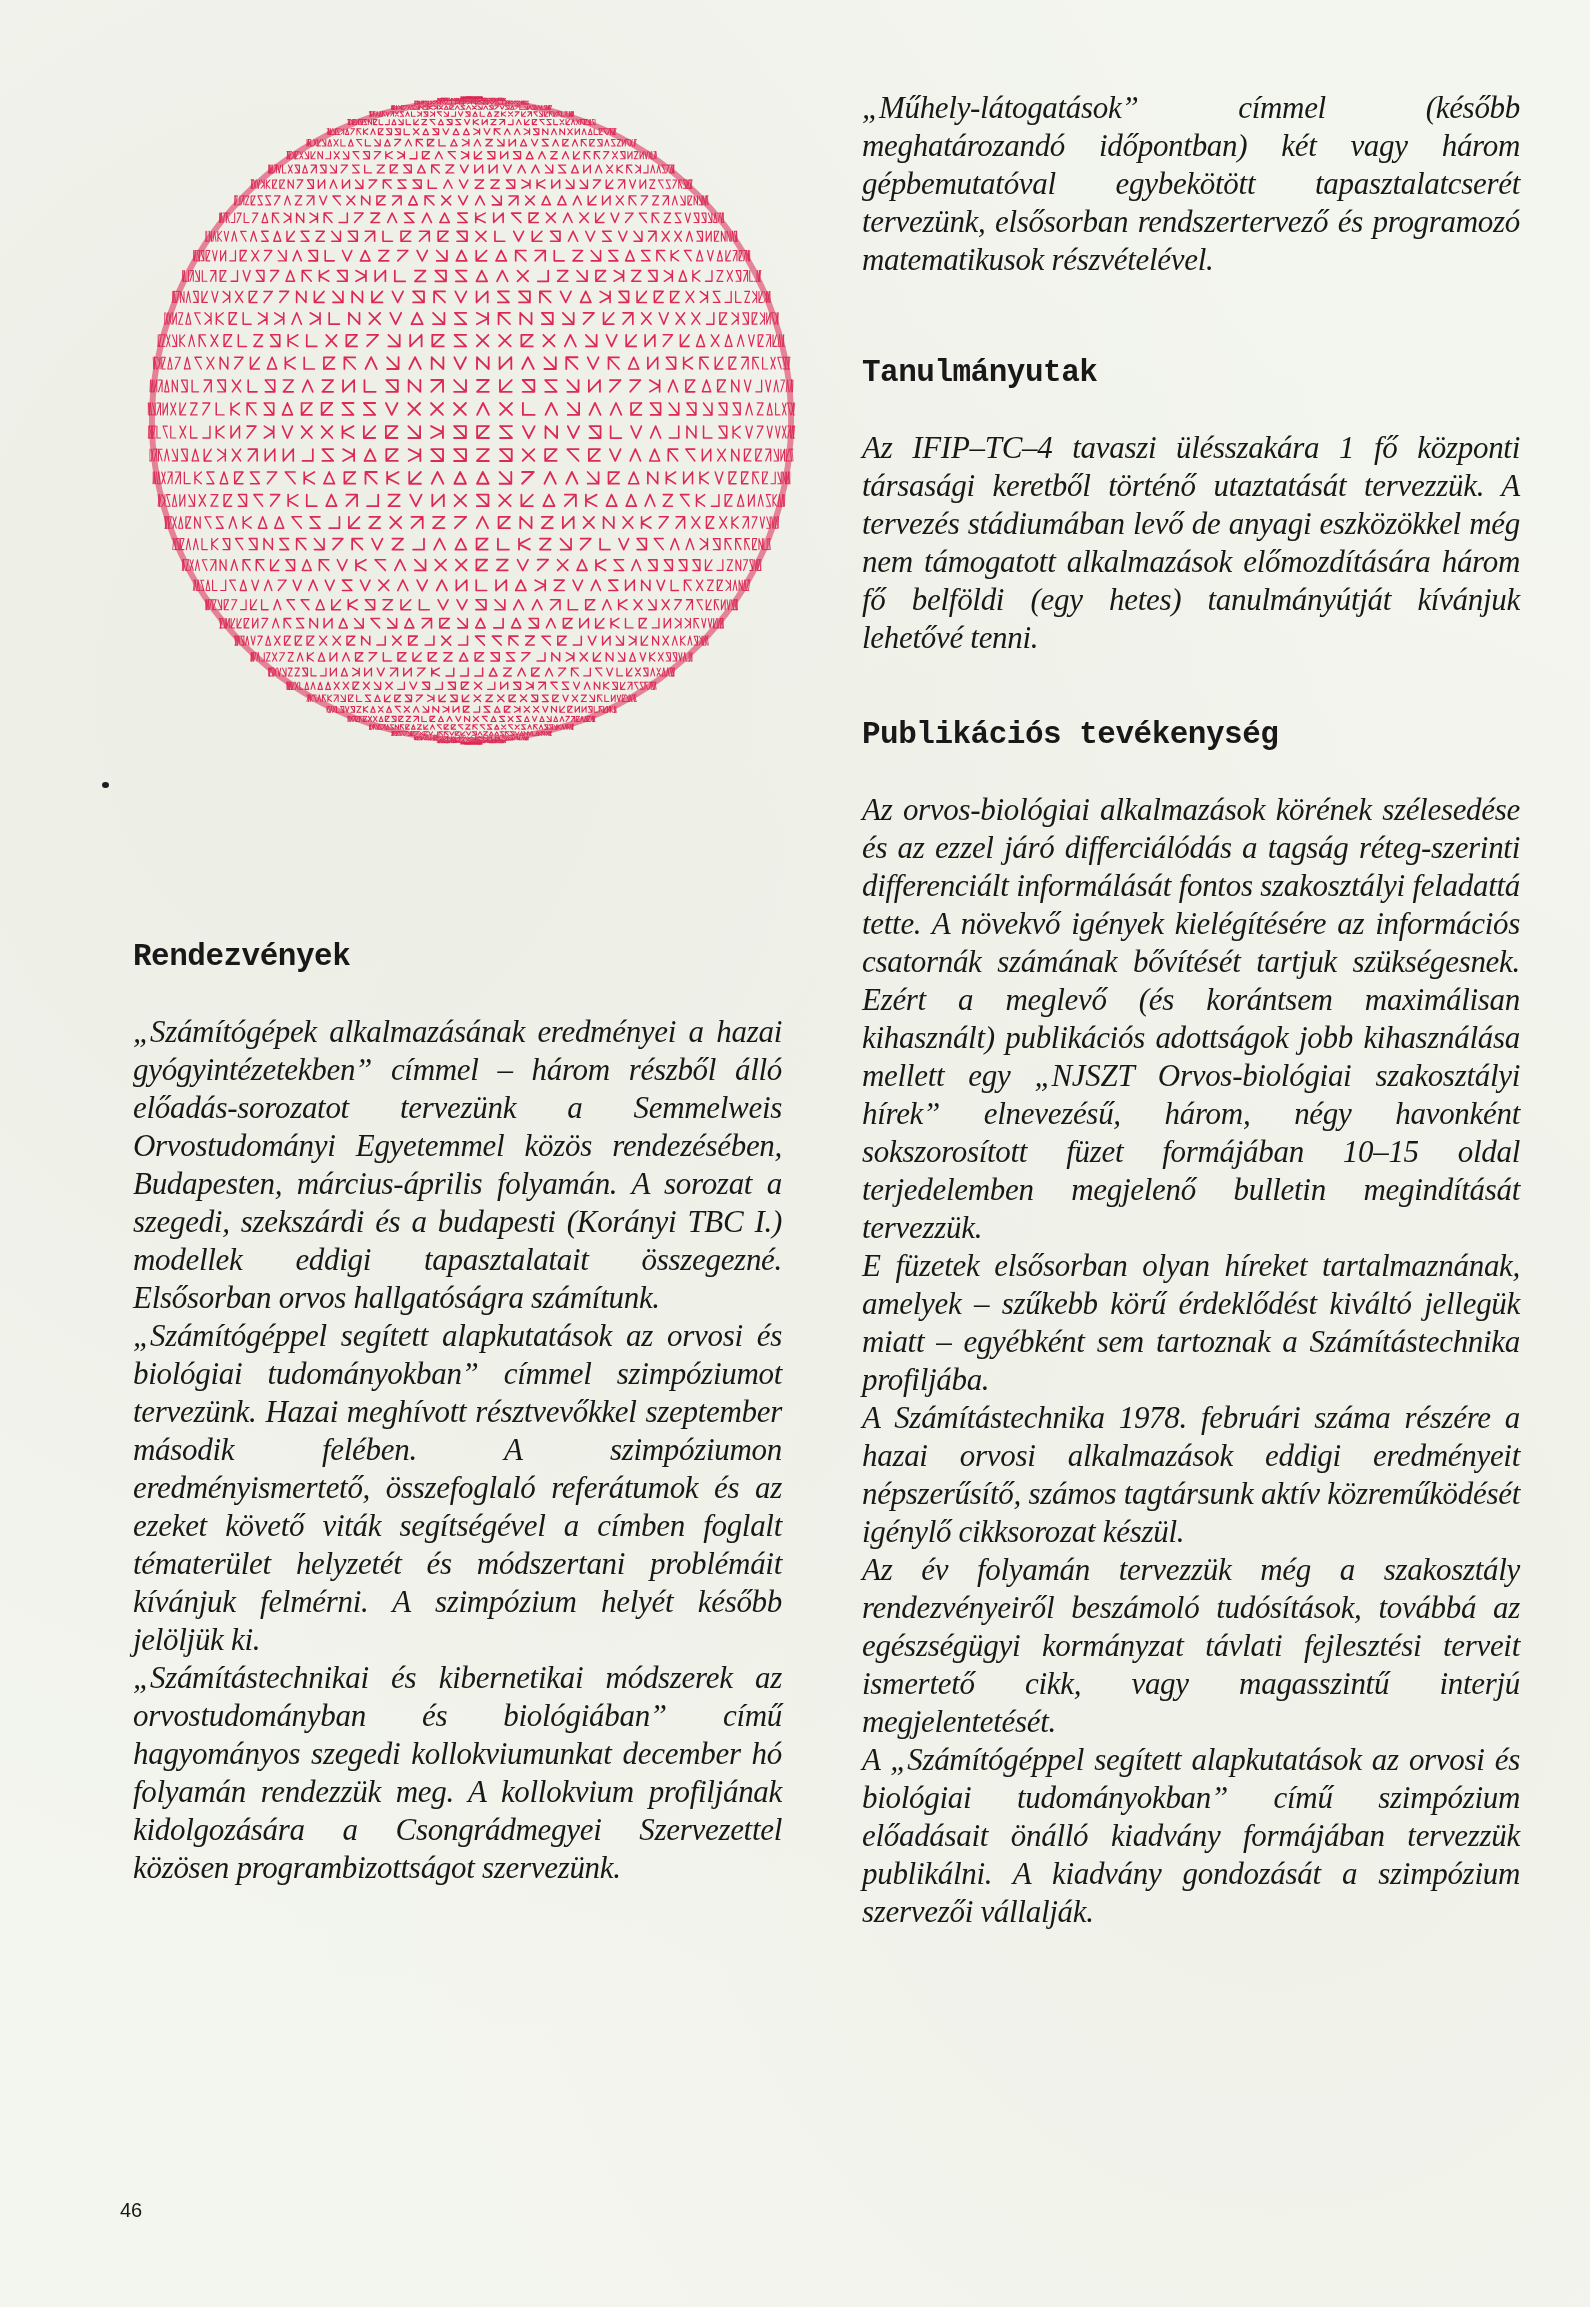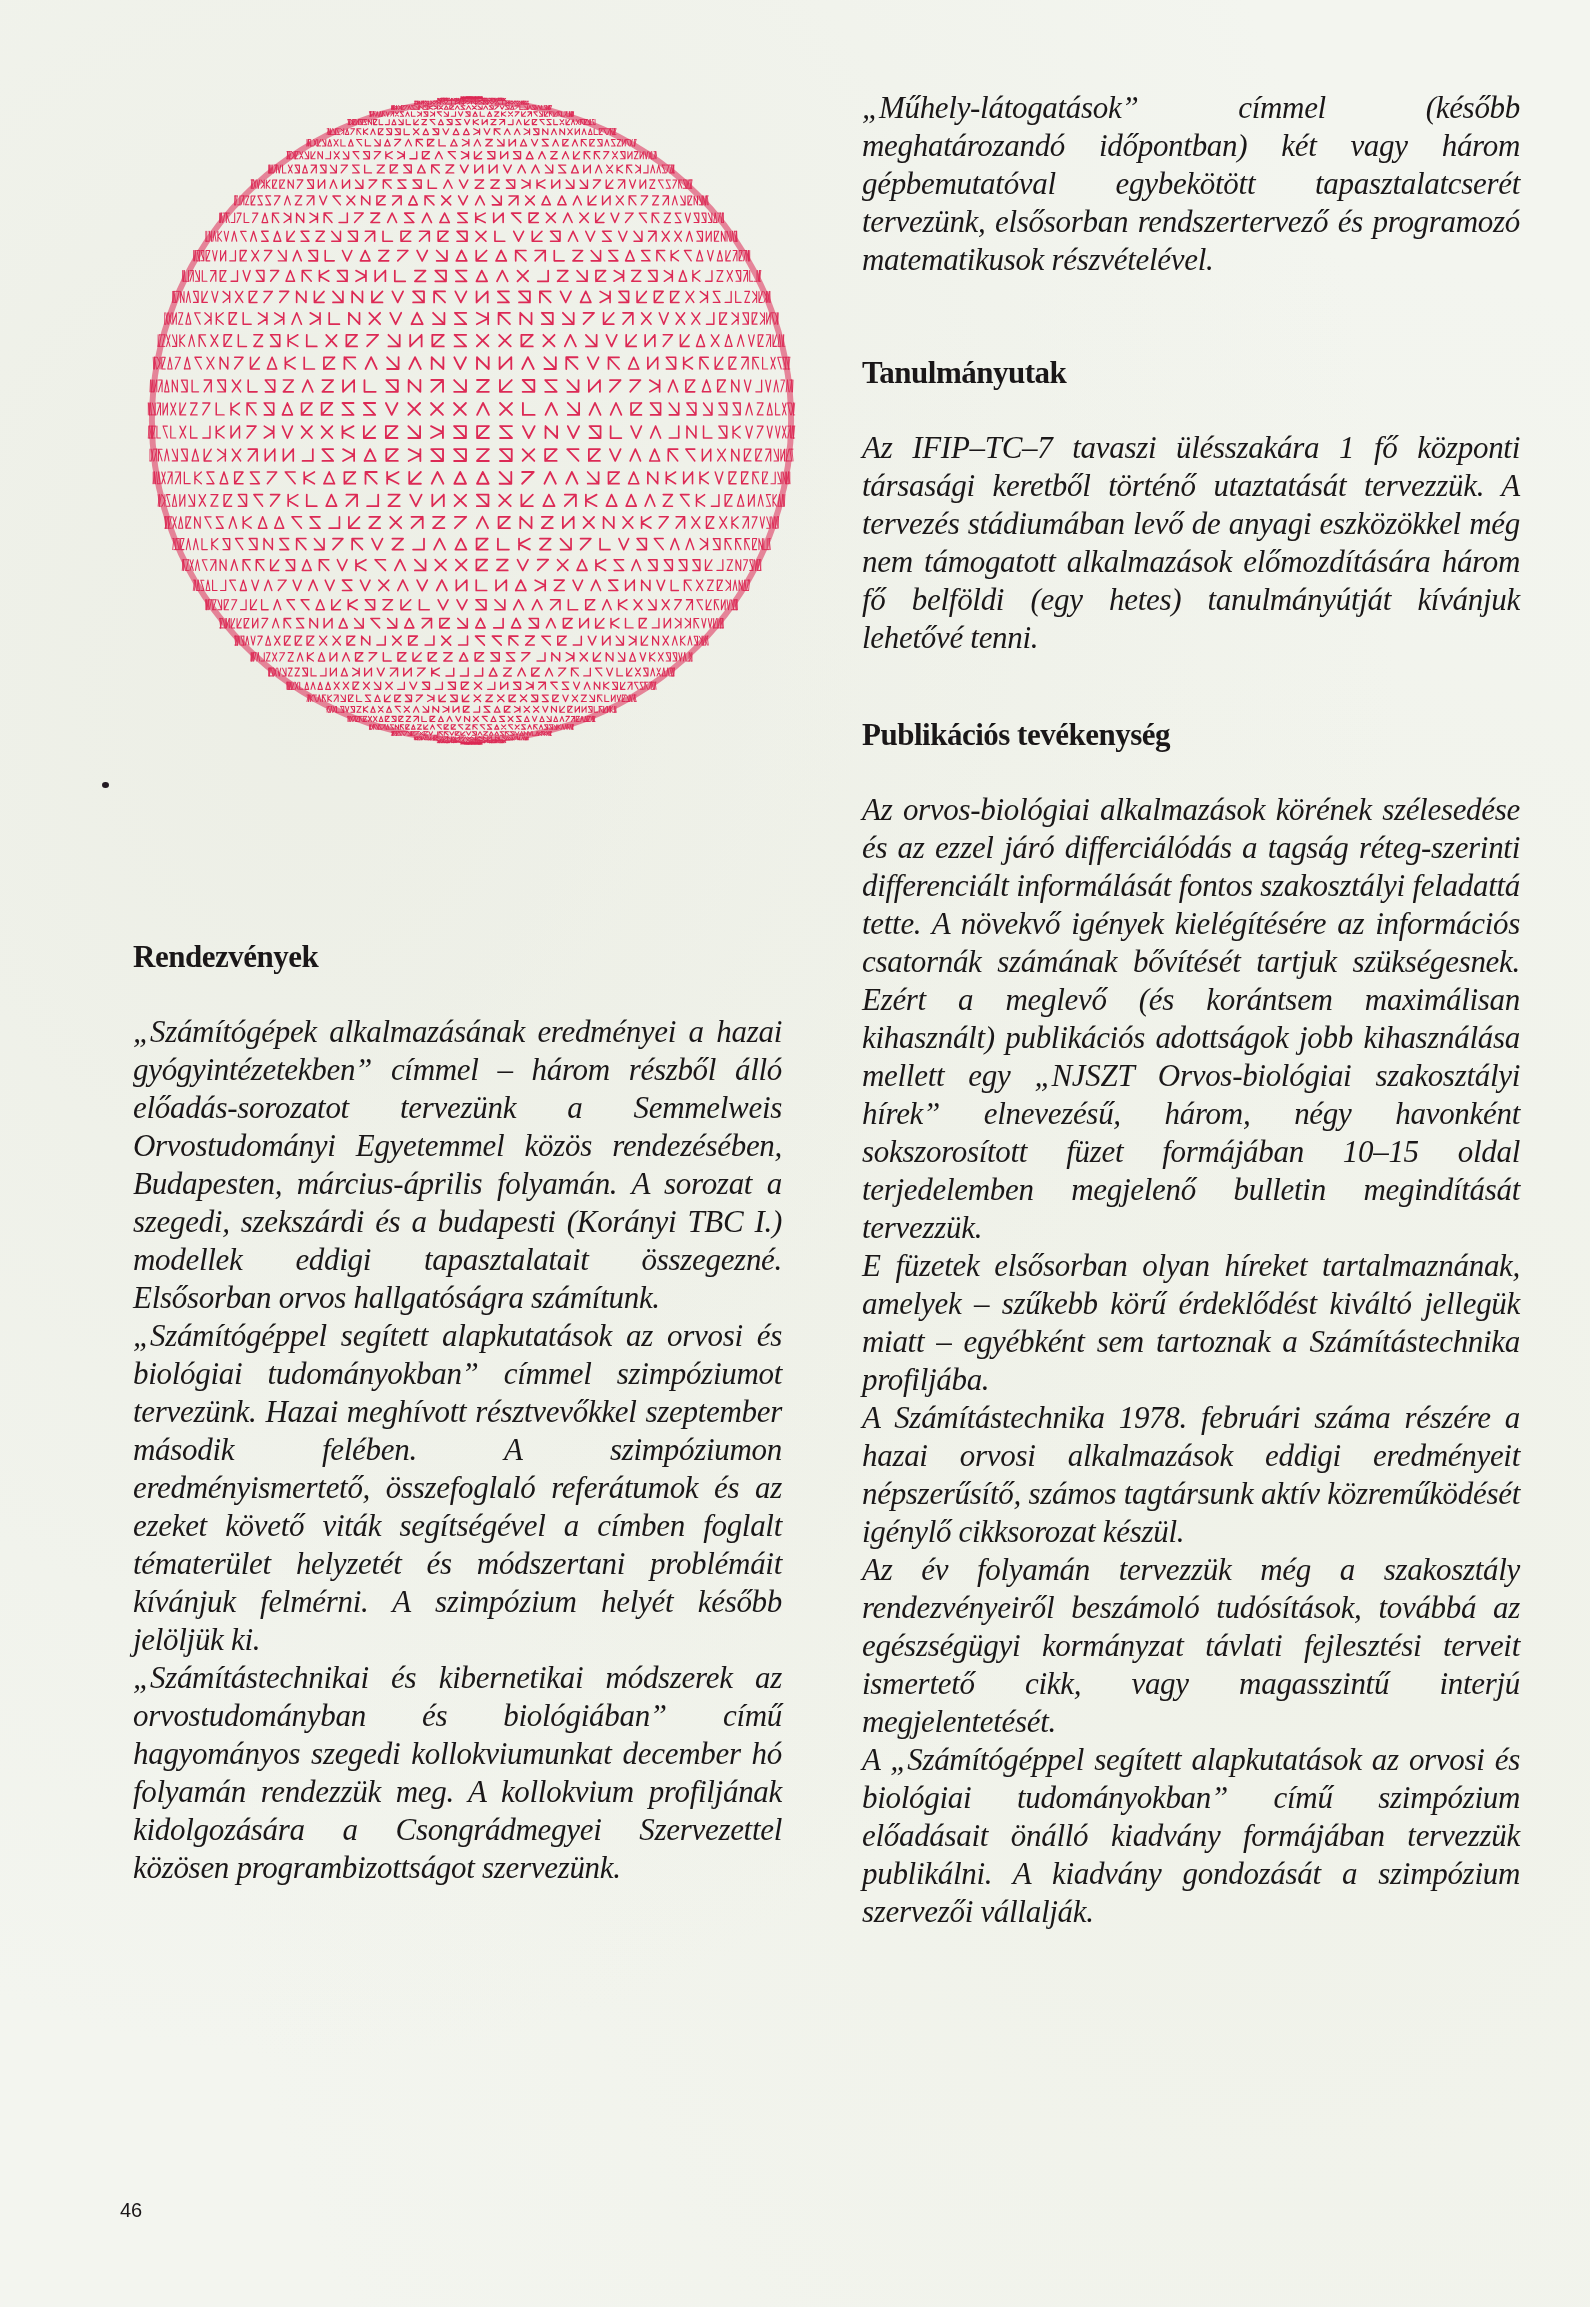--- a/index.html
+++ b/index.html
@@ -26,20 +26,21 @@
     }
     .col-left { left: 133px; width: 649px; }
     .col-right { left: 862px; width: 658px; }
     .para { margin: 0; text-indent: 0; font-style: italic; }
     .para-hanging { text-align-last: left; }
     .heading {
       font-weight: bold;
       font-size: 31px;
       letter-spacing: -0.5px;
       margin: 0;
+      font-family: Liberation Mono, monospace;
     }
     #figure-sphere {
       position: absolute; left: 140px; top: 89px;
       width: 663px; height: 663px;
     }
     .page-number {
       position: absolute; left: 120px; top: 2199px;
       font-family: Liberation Sans, sans-serif;
       font-size: 20px;
     }
@@ -1931,21 +1932,21 @@
 
   <p class="para" style="margin-top:37px;">„Számítógépek alkalmazásának eredményei a hazai gyógyintézetekben” címmel – három részből álló előadás-sorozatot tervezünk a Semmelweis Orvostudományi Egyetemmel közös rendezésében, Budapesten, március-április folyamán. A sorozat a szegedi, szekszárdi és a budapesti (Korányi TBC I.) modellek eddigi tapasztalatait összegezné. Elsősorban orvos hallgatóságra számítunk.</p>
   <p class="para">„Számítógéppel segített alapkutatások az orvosi és biológiai tudományokban” címmel szimpóziumot tervezünk. Hazai meghívott résztvevőkkel szeptember második felében. A szimpóziumon eredményismertető, összefoglaló referátumok és az ezeket követő viták segítségével a címben foglalt tématerület helyzetét és módszertani problémáit kívánjuk felmérni. A szimpózium helyét később jelöljük ki.</p>
   <p class="para">„Számítástechnikai és kibernetikai módszerek az orvostudományban és biológiában” című hagyományos szegedi kollokviumunkat december hó folyamán rendezzük meg. A kollokvium profiljának kidolgozására a Csongrádmegyei Szervezettel közösen programbizottságot szervezünk.</p>
 </div>
 
 <div class="col col-right" style="top:89px;">
   <p class="para">„Műhely-látogatások” címmel (később meghatározandó időpontban) két vagy három gépbemutatóval egybekötött tapasztalatcserét tervezünk, elsősorban rendszertervező és programozó matematikusok részvételével.</p>
 
   <h2 class="heading" style="margin-top:75px;">Tanulmányutak</h2>
-  <p class="para" style="margin-top:37px;">Az IFIP–TC–7 tavaszi ülésszakára 1 fő központi társasági keretből történő utaztatását tervezzük. A tervezés stádiumában levő de anyagi eszközökkel még nem támogatott alkalmazások előmozdítására három fő belföldi (egy hetes) tanulmányútját kívánjuk lehetővé tenni.</p>
+  <p class="para" style="margin-top:37px;">Az IFIP–TC–4 tavaszi ülésszakára 1 fő központi társasági keretből történő utaztatását tervezzük. A tervezés stádiumában levő de anyagi eszközökkel még nem támogatott alkalmazások előmozdítására három fő belföldi (egy hetes) tanulmányútját kívánjuk lehetővé tenni.</p>
 
   <h2 class="heading" style="margin-top:59px;">Publikációs tevékenység</h2>
   <p class="para" style="margin-top:37px;">Az orvos-biológiai alkalmazások körének szélesedése és az ezzel járó differciálódás a tagság réteg-szerinti differenciált informálását fontos szakosztályi feladattá tette. A növekvő igények kielégítésére az információs csatornák számának bővítését tartjuk szükségesnek. Ezért a meglevő (és korántsem maximálisan kihasznált) publikációs adottságok jobb kihasználása mellett egy „NJSZT Orvos-biológiai szakosztályi hírek” elnevezésű, három, négy havonként sokszorosított füzet formájában 10–15 oldal terjedelemben megjelenő bulletin megindítását tervezzük.</p>
   <p class="para">E füzetek elsősorban olyan híreket tartalmaznának, amelyek – szűkebb körű érdeklődést kiváltó jellegük miatt – egyébként sem tartoznak a Számítástechnika profiljába.</p>
   <p class="para">A Számítástechnika 1978. februári száma részére a hazai orvosi alkalmazások eddigi eredményeit népszerűsítő, számos tagtársunk aktív közreműködését igénylő cikksorozat készül.</p>
   <p class="para">Az év folyamán tervezzük még a szakosztály rendezvényeiről beszámoló tudósítások, továbbá az egészségügyi kormányzat távlati fejlesztési terveit ismertető cikk, vagy magasszintű interjú megjelentetését.</p>
   <p class="para para-hanging">A „Számítógéppel segített alapkutatások az orvosi és biológiai tudományokban” című szimpózium előadásait önálló kiadvány formájában tervezzük publikálni. A kiadvány gondozását a szimpózium szervezői vállalják.</p>
 </div>
 
 <div class="page-number">46</div>

